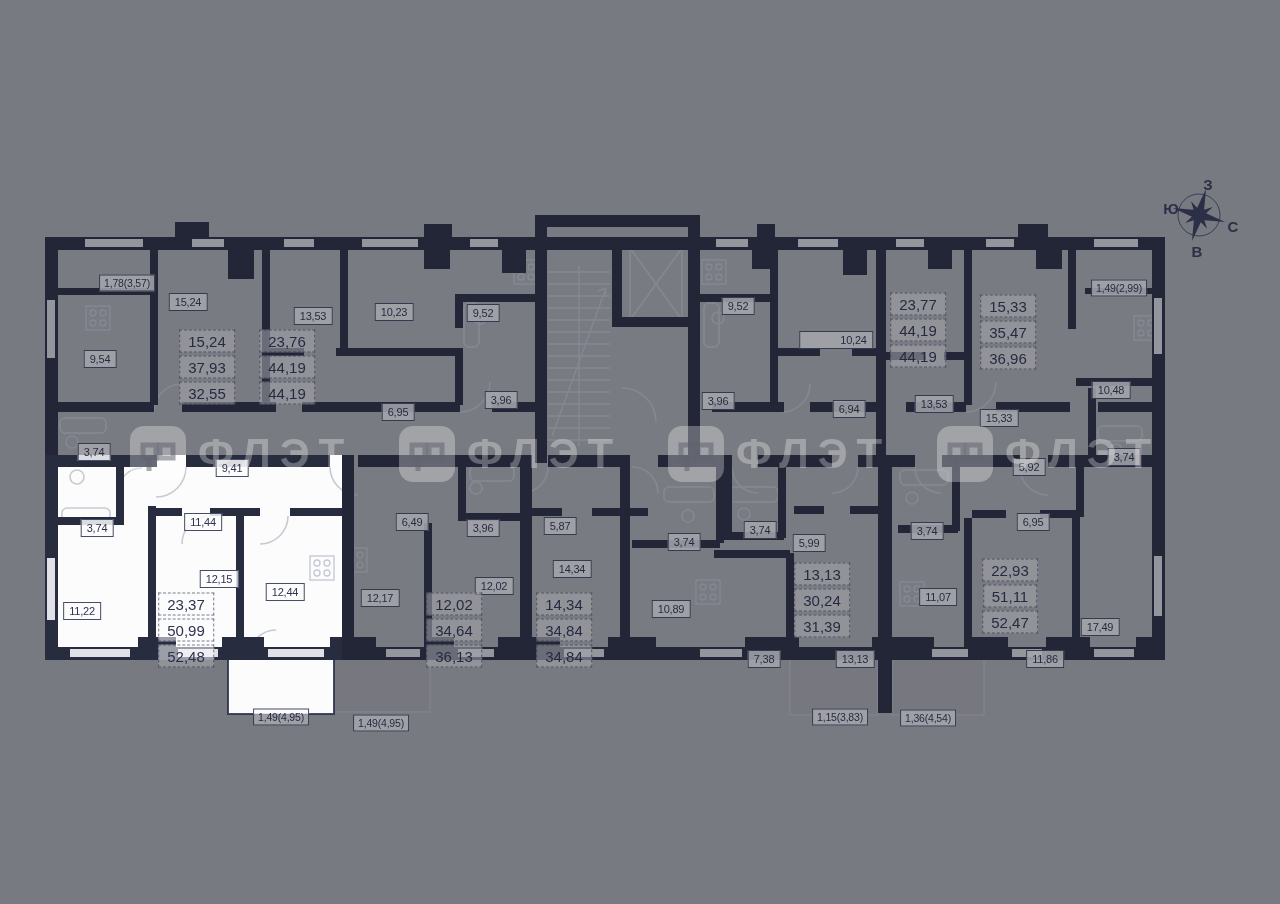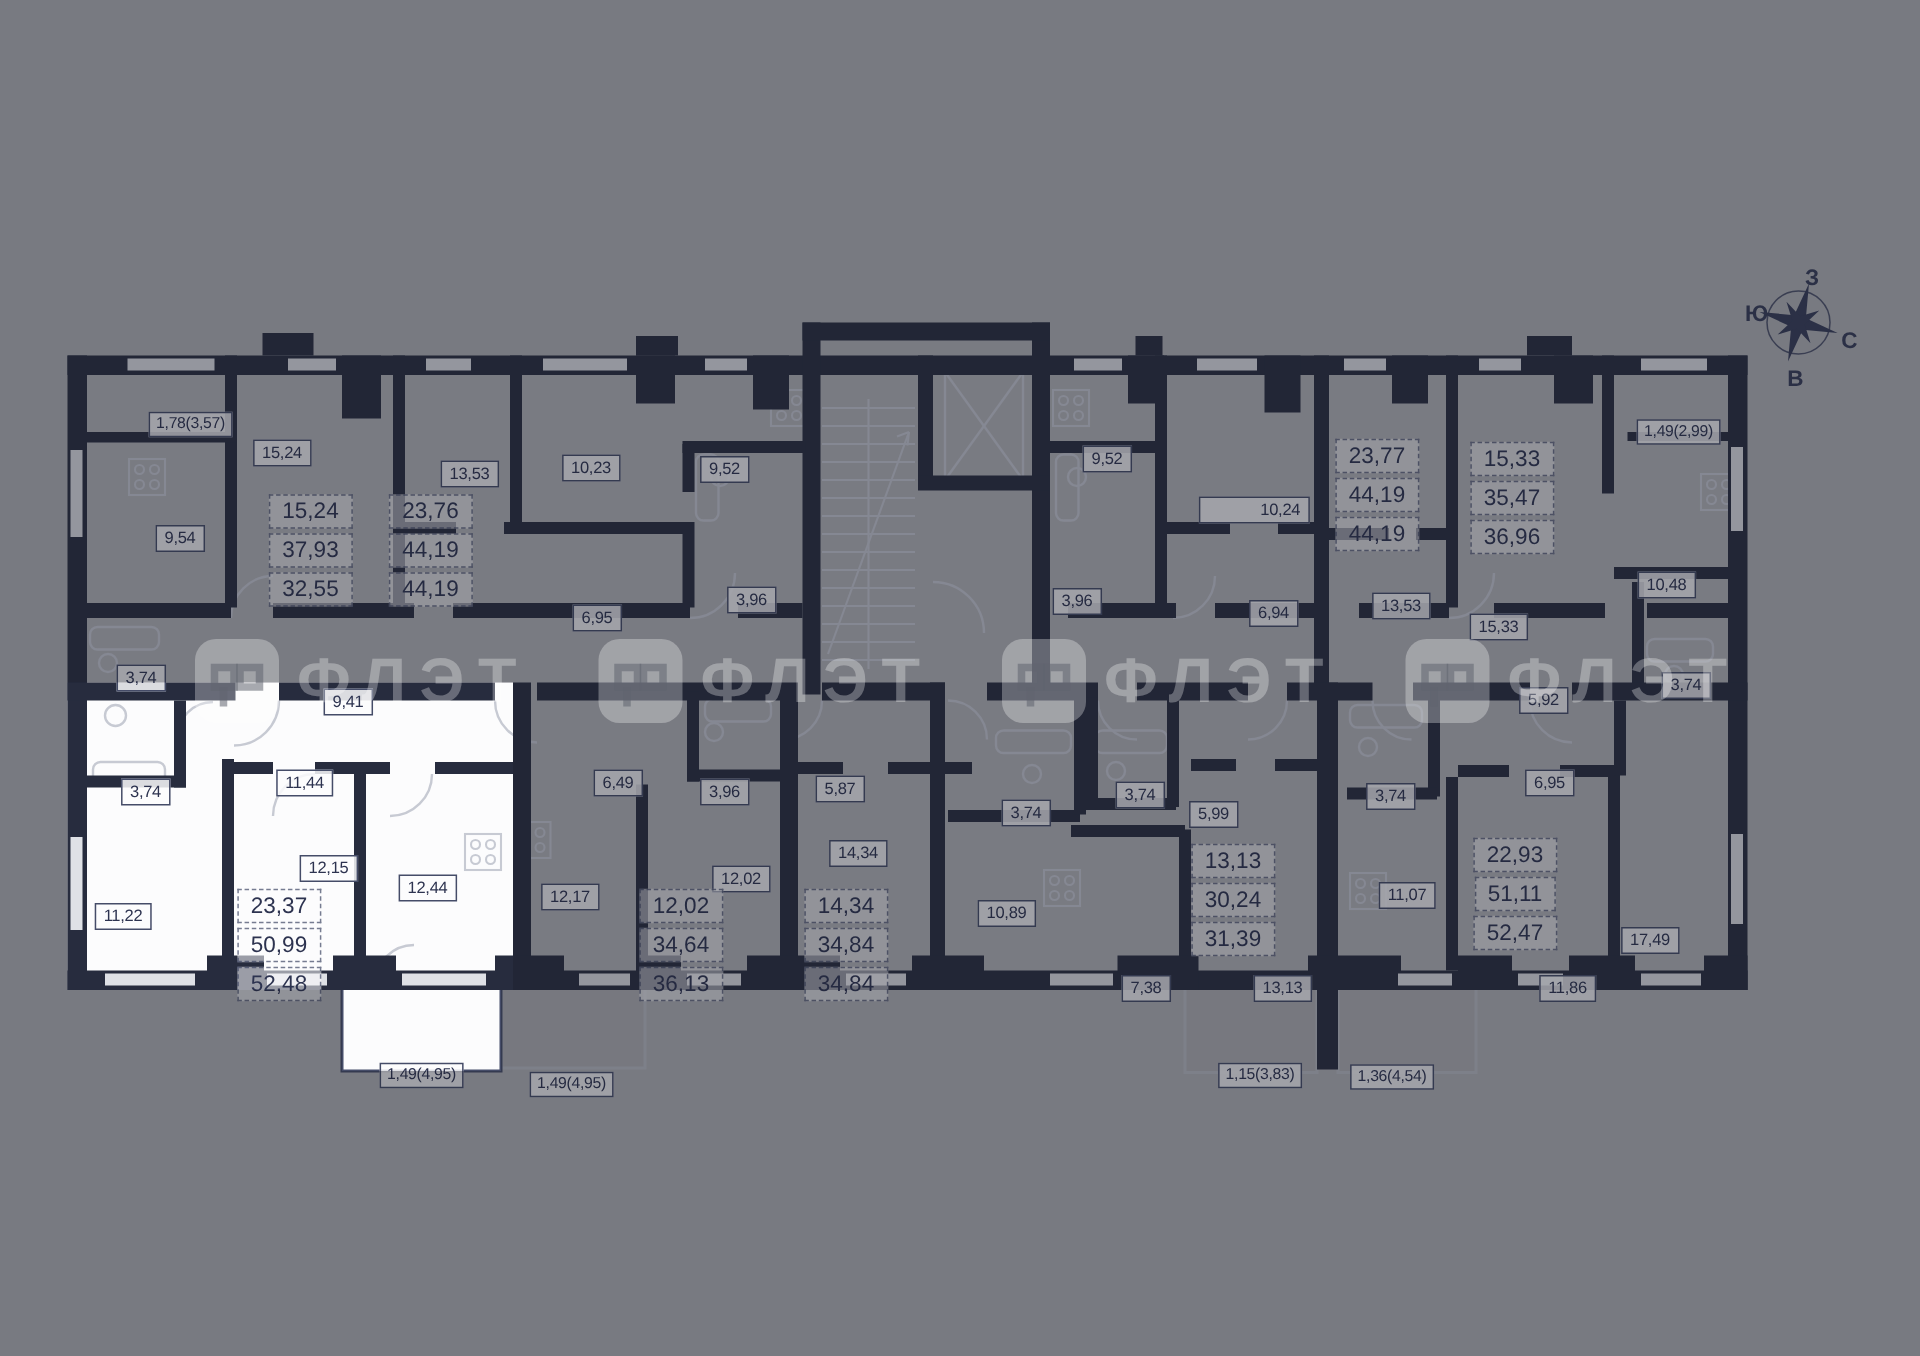--- a/index.html
+++ b/index.html
@@ -322,21 +322,21 @@
       <rect x="47" y="300" width="8" height="58"></rect>
         <rect x="47" y="558" width="8" height="62"></rect>
       <rect x="1154" y="298" width="8" height="56"></rect>
         <rect x="1154" y="556" width="8" height="60"></rect>
     </g>
   </svg>
 
   <div id="labels-layer">
       <div class="balcony-label" style="left: 127px; top: 248px;">1,78(3,57)</div>
       <div class="room-label" style="left: 188px; top: 267px;">15,24</div>
-      <div class="room-label" style="left: 120px; top: 324px;">9,54</div>
+      <div class="room-label" style="left: 100px; top: 324px;">9,54</div>
       <div class="room-label" style="left: 313px; top: 281px;">13,53</div>
       <div class="room-label" style="left: 394px; top: 277px;">10,23</div>
       <div class="room-label" style="left: 483px; top: 278px;">9,52</div>
       <div class="room-label" style="left: 398px; top: 377px;">6,95</div>
       <div class="room-label" style="left: 501px; top: 365px;">3,96</div>
       <div class="room-label" style="left: 94px; top: 417px;">3,74</div>
       <div class="room-label" style="left: 232px; top: 433px;">9,41</div>
       <div class="room-label" style="left: 738px; top: 271px;">9,52</div>
       <div class="room-label" style="left: 836px; top: 305px; padding-left: 40px;">10,24</div>
       <div class="room-label" style="left: 718px; top: 366px;">3,96</div>

